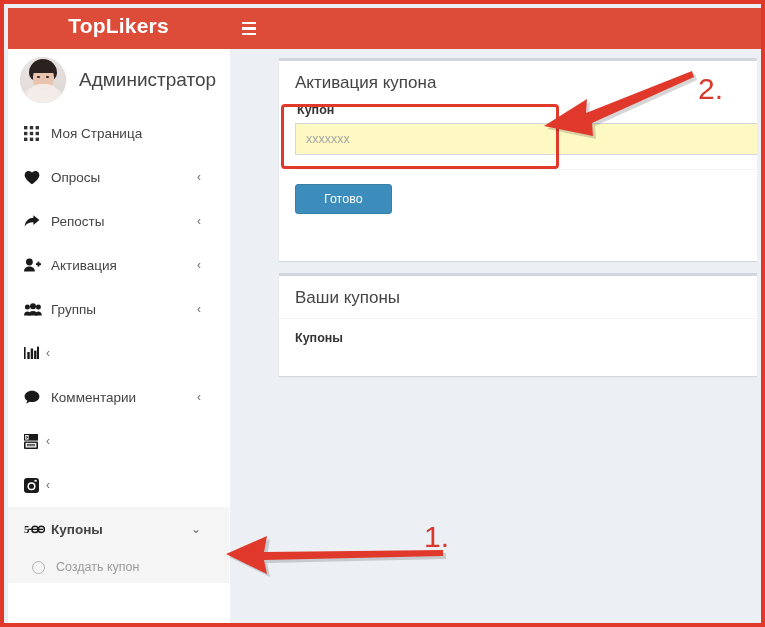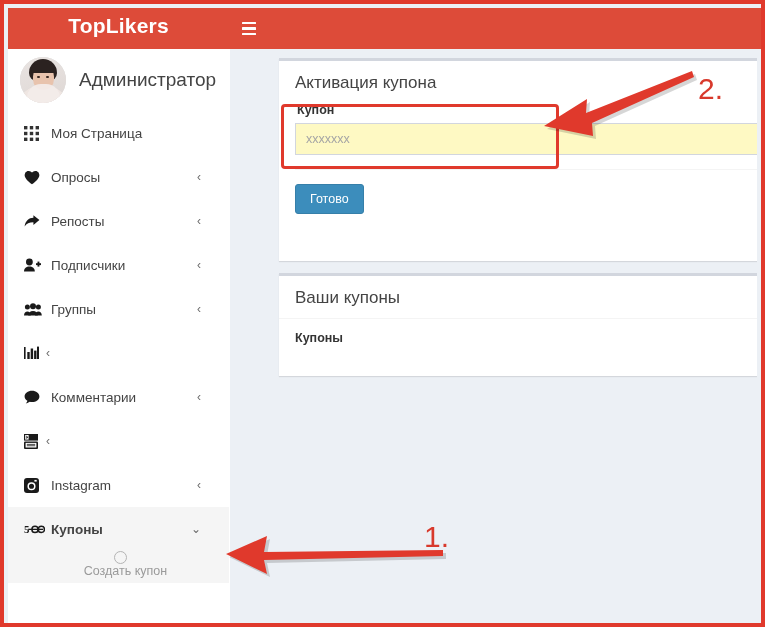--- a/index.html
+++ b/index.html
@@ -83,21 +83,21 @@
   .mi-icon{
     width:22px;flex:0 0 22px;display:flex;align-items:center;justify-content:flex-start;
     color:#333;
   }
   .mi-label{flex:1 1 auto;white-space:nowrap;padding-left:5px;}
   .menu-item.active .mi-label{font-weight:bold;}
   .mi-caret{color:#6b6b6b;font-size:12px;line-height:1;}
   .submenu{list-style:none;margin:0;padding:0;background:#f5f5f5;}
   .sub-item{
     height:32px;display:flex;align-items:center;padding:0 10px 0 24px;
-    box-sizing:border-box;color:#9a9a9a;font-size:12.5px;cursor:pointer;position:relative;flex-direction:column;
+    box-sizing:border-box;color:#9a9a9a;font-size:12.5px;cursor:pointer;position:relative;
   }
   .sub-ic{
     width:11px;height:11px;border:1.6px solid #b4b4b4;border-radius:50%;
     margin-right:11px;flex:0 0 auto;
   }
   .sub-item.highlight::after{
     content:"";position:absolute;left:6px;top:0px;right:14px;bottom:1px;
     border:3px solid #e0392c;border-radius:5px;pointer-events:none;
   }
 
@@ -125,21 +125,21 @@
     display:block;width:486px;height:32px;box-sizing:border-box;
     border:1px solid #d2d6de;border-radius:0;background:#fef9c3;
     padding:0 10px;font-size:12.5px;color:#555;outline:none;
     font-family:"Liberation Sans","DejaVu Sans",sans-serif;
   }
   .form-input::placeholder{color:#a5a5a5;}
   .hr{height:1px;background:#f4f4f4;margin:14px 0 0 0;}
   .btn-primary{
     display:inline-block;margin-top:14px;
     background:#3c8dbc;border:1px solid #367fa9;color:#fff;
-    font-size:12.5px;padding:7px 14px;border-radius:3px;cursor:pointer;
+    font-size:12.5px;padding:7px 28px;border-radius:3px;cursor:pointer;
     font-family:"Liberation Sans","DejaVu Sans",sans-serif;
   }
   .thin-sep{height:1px;background:#f4f4f4;margin:0 0 0 0;}
   .table-head{
     font-size:12.5px;font-weight:bold;color:#333;padding:12px 16px 0 16px;
   }
   
   #field-highlight{
     position:absolute;left:2px;top:1px;width:278px;height:65px;
     border:3px solid #e0392c;border-radius:4px;pointer-events:none;box-sizing:border-box;
@@ -229,21 +229,21 @@
         <span class="mi-icon">
           <svg width="17" height="14" viewBox="0 0 17 14">
               <g fill="#1a1a1a">
             <circle cx="5.4" cy="4" r="3.4"></circle>
             <path d="M0 13.4c0-3 2.4-4.8 5.4-4.8s5.4 1.8 5.4 4.8z"></path>
             <rect x="12" y="5.2" width="5" height="1.9"></rect>
                 <rect x="13.5" y="3.6" width="1.9" height="5"></rect>
           </g>
             </svg>
         </span>
-        <span class="mi-label">Подписчики</span>
+        <span class="mi-label">Активация</span>
         <span class="mi-caret">‹</span>
       </li>
 
       <li class="menu-item">
         <span class="mi-icon">
           <svg width="18" height="13" viewBox="0 0 18 13">
               <g fill="#1a1a1a">
             <circle cx="3.4" cy="4" r="2.5"></circle>
                 <circle cx="14.4" cy="4" r="2.5"></circle>
                 <circle cx="9" cy="3.2" r="3"></circle>
@@ -298,21 +298,20 @@
       </li>
 
       <li class="menu-item">
         <span class="mi-icon">
           <svg width="15" height="15" viewBox="0 0 15 15">
             <rect x="0" y="0" width="15" height="15" rx="3" fill="#1a1a1a"></rect>
             <circle cx="7.5" cy="8.2" r="3.3" fill="none" stroke="#fff" stroke-width="1.5"></circle>
             <rect x="10.4" y="1.9" width="2.3" height="1.7" fill="#fff"></rect>
           </svg>
         </span>
-        <span class="mi-label">Instagram</span>
         <span class="mi-caret">‹</span>
       </li>
 
       <li class="menu-item active">
         <span class="mi-icon">
           <svg width="21" height="12" viewBox="0 0 21 12">
             <text x="0" y="9.6" font-family="Liberation Serif, serif" font-size="11" font-weight="bold" fill="#1a1a1a">5</text>
             <circle cx="11" cy="6.4" r="3.1" fill="none" stroke="#1a1a1a" stroke-width="1.5"></circle>
             <circle cx="17.4" cy="6.4" r="3.1" fill="none" stroke="#1a1a1a" stroke-width="1.5"></circle>
             <rect x="4.2" y="5.7" width="15" height="1.3" fill="#1a1a1a"></rect>

